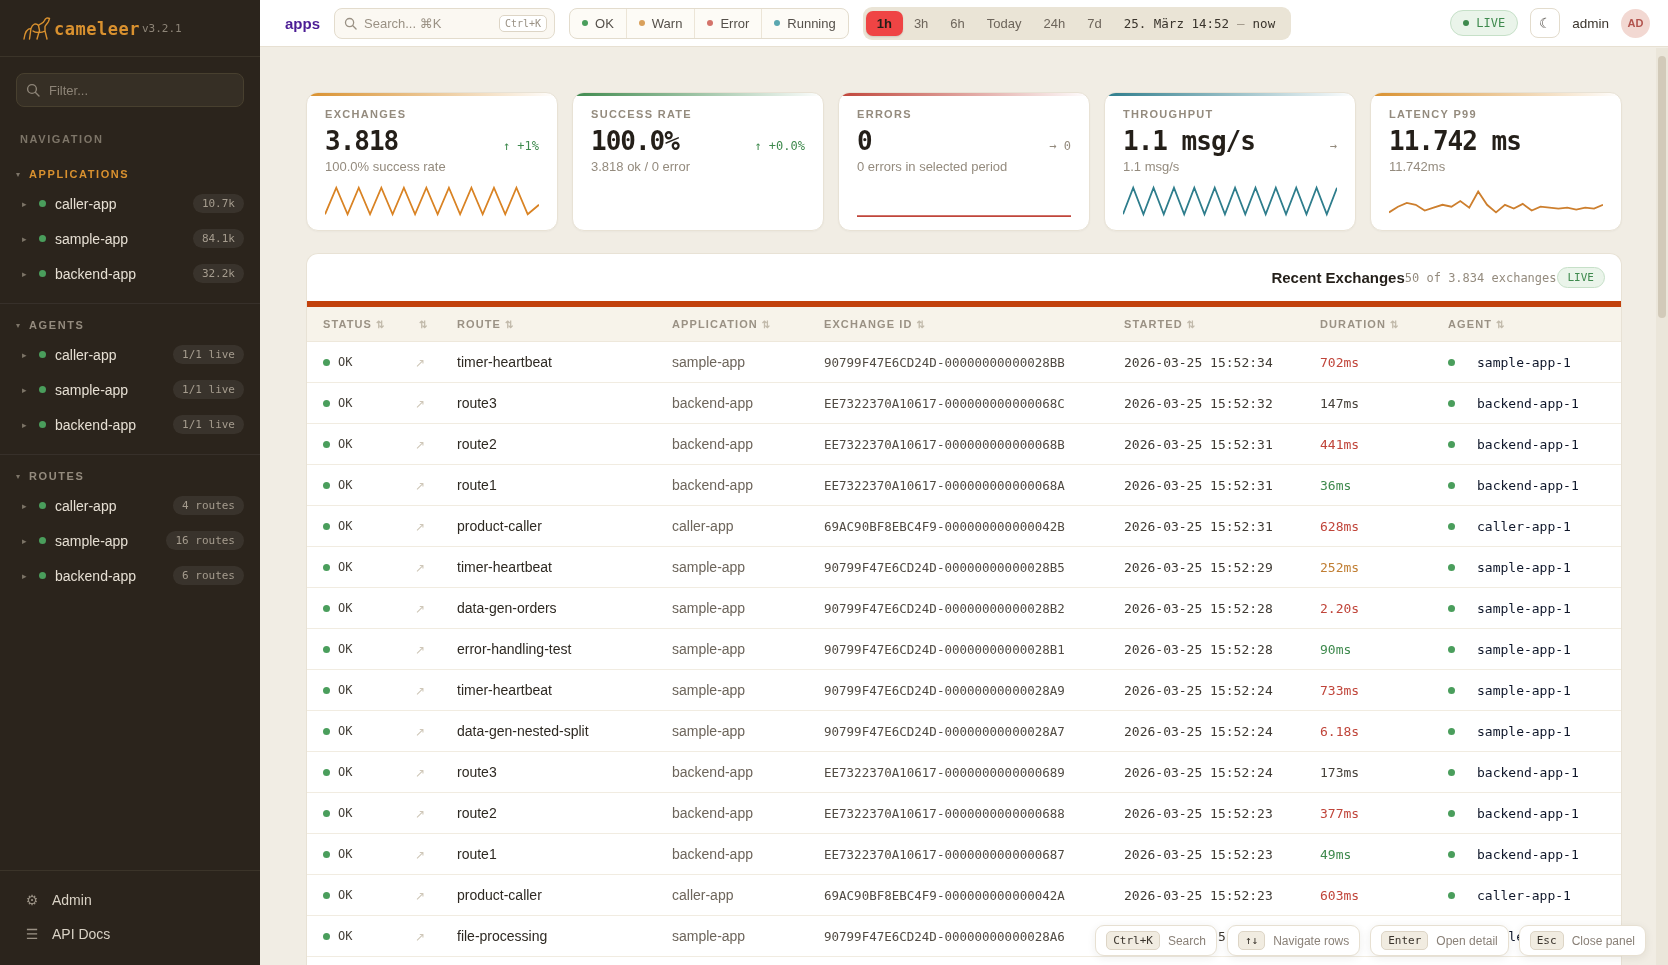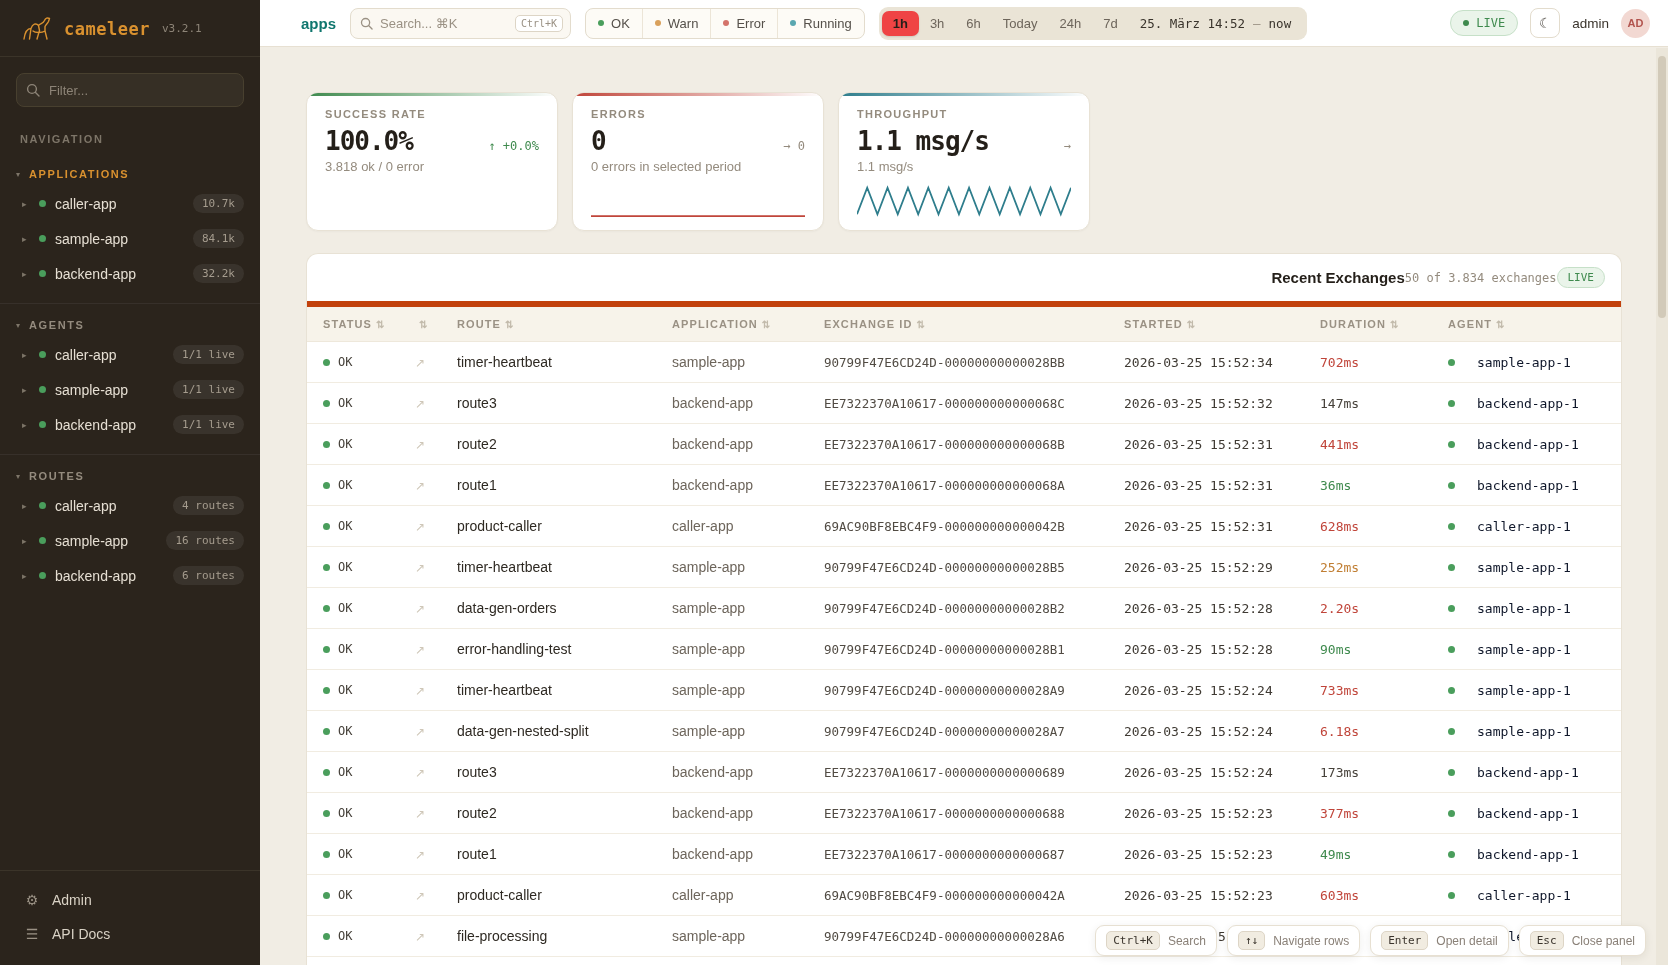--- a/index.html
+++ b/index.html
@@ -5,21 +5,21 @@
   * { box-sizing: border-box; margin: 0; padding: 0; }
   html,body { width:1668px; height:965px; overflow:hidden; }
   body {
     font-family:"Liberation Sans", sans-serif;
     background:#f1ede4; color:#241f19; font-size:14px;
   }
   .app { display:flex; width:100%; height:100%; }
 
   
   .sidebar { width:260px; flex-shrink:0; background:#2b241c; color:#e6dfd3; display:flex; flex-direction:column; }
-  .logo-row { display:flex; align-items:center; gap:10px; padding:15px 20px 14px; border-bottom:1px solid #3b3429; }
+  .logo-row { display:flex; align-items:center; padding:15px 20px 14px; border-bottom:1px solid #3b3429; }
   .logo-row svg { flex-shrink:0; }
   .brand { font-family:"DejaVu Sans Mono", monospace; font-weight:bold; font-size:17px; color:#d9912f; letter-spacing:.5px; }
   .version { font-family:"DejaVu Sans Mono", monospace; font-size:11px; color:#8d8477; margin-left:2px; }
   .filter-wrap { margin:16px 16px 0; position:relative; }
   .filter-wrap svg { position:absolute; left:10px; top:10px; }
   .filter-input { width:100%; height:34px; background:#37301f22; background:#362f25; border:1px solid #48402f; border-radius:8px;
     color:#d6cfc2; font-size:13px; padding:0 10px 0 32px; outline:none; font-family:"Liberation Sans",sans-serif; }
   .filter-input::placeholder { color:#8d8477; }
   .nav-label { margin:26px 20px 8px; font-size:11px; font-weight:bold; letter-spacing:1.6px; color:#7d7568; }
   .side-section { padding:8px 0 12px; }
@@ -37,21 +37,21 @@
     background:rgba(255,255,255,.07); padding:3px 9px; border-radius:999px; }
   .side-footer { margin-top:auto; border-top:1px solid #3b3429; padding:12px 0 14px; }
   .foot-link { display:flex; align-items:center; gap:12px; padding:9px 24px; cursor:pointer; color:#d9d2c5; font-size:14px; }
   .foot-icon { color:#9a9184; font-size:14px; width:16px; text-align:center; }
 
   
   .main { flex:1; display:flex; flex-direction:column; min-width:0; position:relative; }
 
   .topbar { height:47px; flex-shrink:0; background:#fff; border-bottom:1px solid #e7e0d2;
     display:flex; align-items:center; gap:14px; padding:0 18px 0 25px; }
-  .context-label { font-weight:bold; font-size:15px; color:#0f766e;margin-left:16px; }
+  .context-label { font-weight:bold; font-size:15px; color:#4c1d95; }
   .searchbox { width:221px; height:31px; background:#fbf8f2; border:1px solid #e3dccd; border-radius:8px;
     display:flex; align-items:center; padding:0 7px 0 9px; gap:7px; }
   .searchbox input { border:none; background:transparent; outline:none; flex:1; min-width:0; font-size:13px; color:#3a342c; font-family:"Liberation Sans",sans-serif;}
   .searchbox input::placeholder { color:#9a9184; }
   .kbd { font-family:"DejaVu Sans Mono",monospace; font-size:10px; color:#9a9184; border:1px solid #ddd5c6;
     border-radius:5px; padding:2px 5px; background:#fff; white-space:nowrap; }
   .chip-group { display:flex; align-items:stretch; height:31px; background:#fdfbf6; border:1px solid #e3dccd; border-radius:8px; overflow:hidden; }
   .chip { display:flex; align-items:center; gap:7px; padding:0 12px; font-size:13px; color:#55504a; cursor:pointer; }
   .chip + .chip { border-left:1px solid #ece5d7; }
   .chip .dot { width:6px; height:6px; }
@@ -296,20 +296,32 @@
           <span>☾</span>
         </button>
         <span class="user-name">admin</span>
         <div class="avatar">AD</div>
       </div>
     </header>
 
     <div class="content">
       <div class="cards-row" id="cards-row">
           <div class="card">
+            <div class="card-accent" style="background: linear-gradient(90deg, rgb(217, 145, 47), rgba(217, 145, 47, 0));"></div>
+            <div class="card-label">EXCHANGES</div>
+            <div class="card-valuerow">
+              <span class="card-value">3.818</span>
+              <span class="card-delta up">↑ +1%</span>
+            </div>
+            <div class="card-sub">100.0% success rate</div>
+            <svg class="card-spark" viewBox="0 0 220 40" preserveAspectRatio="none">
+              <polyline points="0.0,34.0 11.6,6.0 23.2,34.0 34.7,6.0 46.3,34.0 57.9,6.0 69.5,34.0 81.1,6.0 92.6,34.0 104.2,6.0 115.8,34.0 127.4,6.0 138.9,34.0 150.5,6.0 162.1,34.0 173.7,6.0 185.3,34.0 196.8,6.0 208.4,34.0 220.0,24.0" fill="none" stroke="#d98324" stroke-width="1.8" vector-effect="non-scaling-stroke"></polyline>
+            </svg>
+          </div>
+          <div class="card">
             <div class="card-accent" style="background: linear-gradient(90deg, rgb(63, 138, 78), rgba(63, 138, 78, 0));"></div>
             <div class="card-label">SUCCESS RATE</div>
             <div class="card-valuerow">
               <span class="card-value">100.0%</span>
               <span class="card-delta up">↑ +0.0%</span>
             </div>
             <div class="card-sub">3.818 ok / 0 error</div>
           </div>
           <div class="card">
             <div class="card-accent" style="background: linear-gradient(90deg, rgb(192, 69, 58), rgba(192, 69, 58, 0));"></div>
@@ -328,20 +340,31 @@
             <div class="card-label">THROUGHPUT</div>
             <div class="card-valuerow">
               <span class="card-value">1.1 msg/s</span>
               <span class="card-delta flat">→</span>
             </div>
             <div class="card-sub">1.1 msg/s</div>
             <svg class="card-spark" viewBox="0 0 220 40" preserveAspectRatio="none">
               <polyline points="0.0,34.0 10.5,6.0 21.0,34.0 31.4,6.0 41.9,34.0 52.4,6.0 62.9,34.0 73.3,6.0 83.8,34.0 94.3,6.0 104.8,34.0 115.2,6.0 125.7,34.0 136.2,6.0 146.7,34.0 157.1,6.0 167.6,34.0 178.1,6.0 188.6,34.0 199.0,6.0 209.5,34.0 220.0,6.0" fill="none" stroke="#2e7d8c" stroke-width="1.8" vector-effect="non-scaling-stroke"></polyline>
             </svg>
           </div>
+          <div class="card">
+            <div class="card-accent" style="background: linear-gradient(90deg, rgb(217, 145, 47), rgba(217, 145, 47, 0));"></div>
+            <div class="card-label">LATENCY P99</div>
+            <div class="card-valuerow">
+              <span class="card-value">11.742 ms</span>
+            </div>
+            <div class="card-sub">11.742ms</div>
+            <svg class="card-spark" viewBox="0 0 220 40" preserveAspectRatio="none">
+              <polyline points="0.0,32.0 9.2,26.0 18.3,22.0 27.5,24.0 36.7,30.0 45.8,27.0 55.0,24.0 64.2,26.0 73.3,20.0 82.5,27.0 91.7,10.0 100.8,24.0 110.0,32.0 119.2,24.0 128.3,28.0 137.5,23.0 146.7,30.0 155.8,26.0 165.0,27.0 174.2,28.0 183.3,27.0 192.5,29.0 201.7,27.0 210.8,28.0 220.0,24.0" fill="none" stroke="#cd7f2e" stroke-width="1.8" vector-effect="non-scaling-stroke"></polyline>
+            </svg>
+          </div>
         </div>
 
       <section class="panel">
         <div class="panel-head">
           <span class="panel-title">Recent Exchanges</span>
           <span class="panel-meta">
             <span class="panel-summary">50 of 3.834 exchanges</span>
             <span class="mini-live">LIVE</span>
           </span>
         </div>

